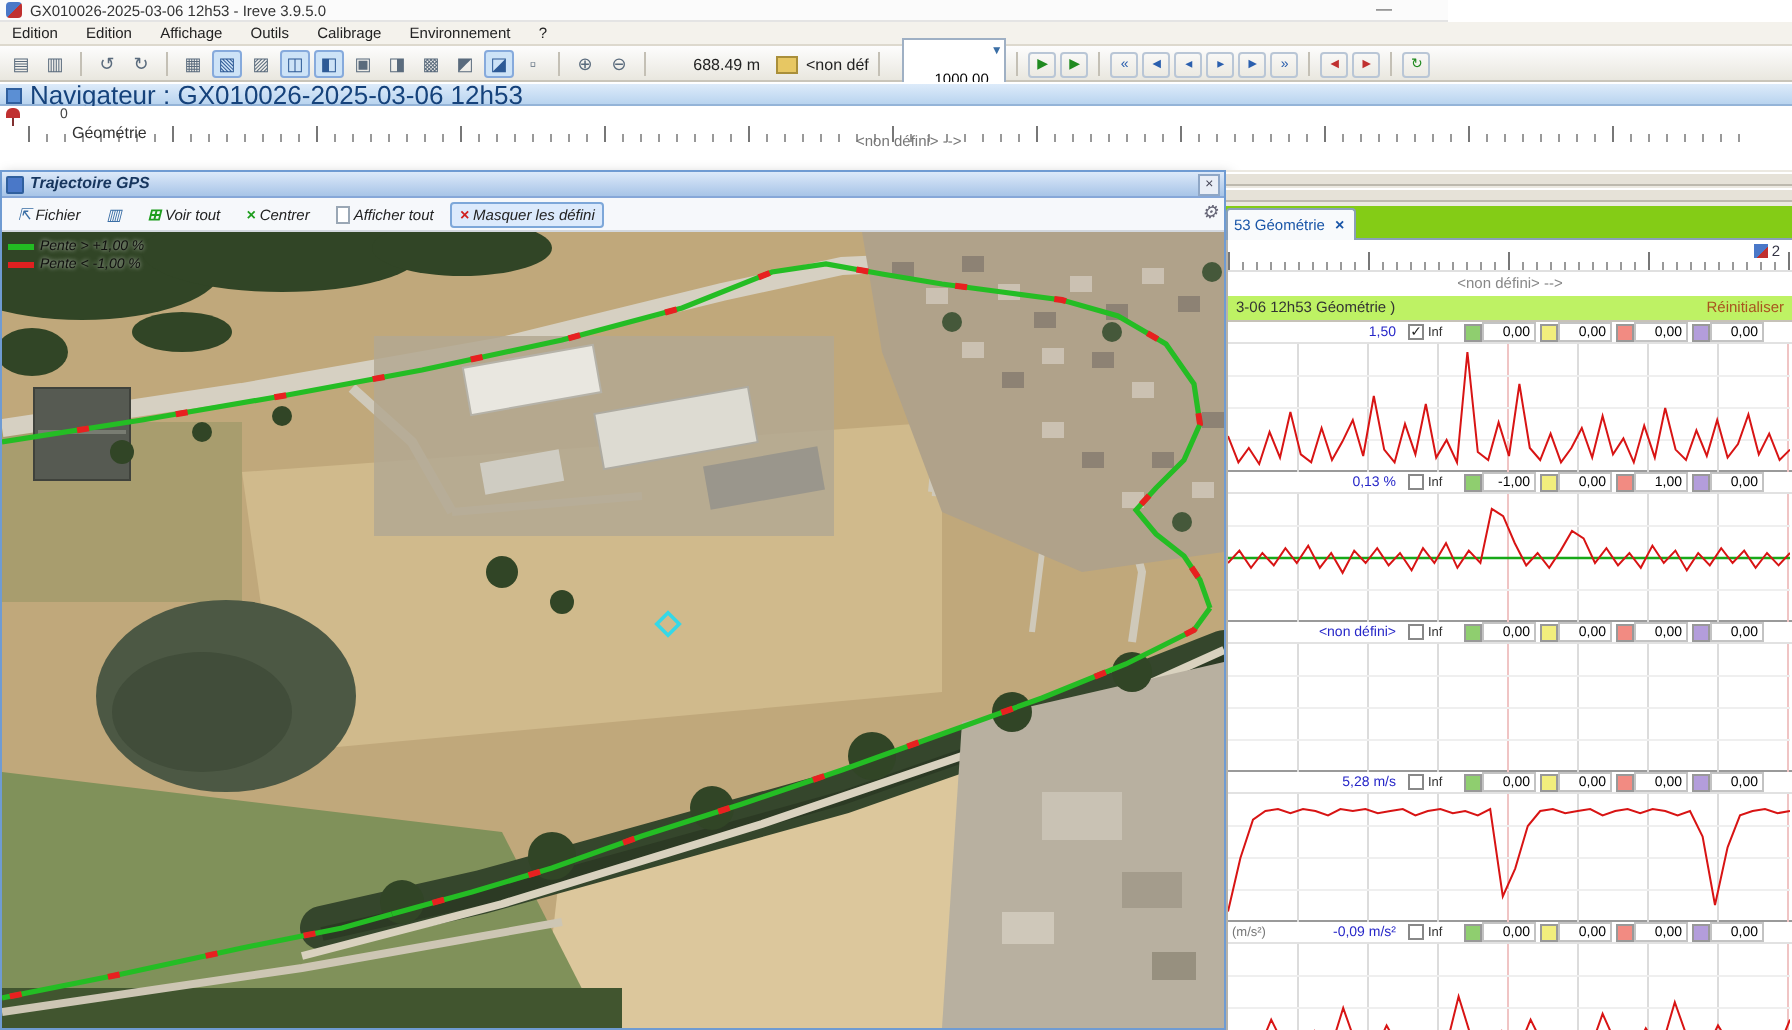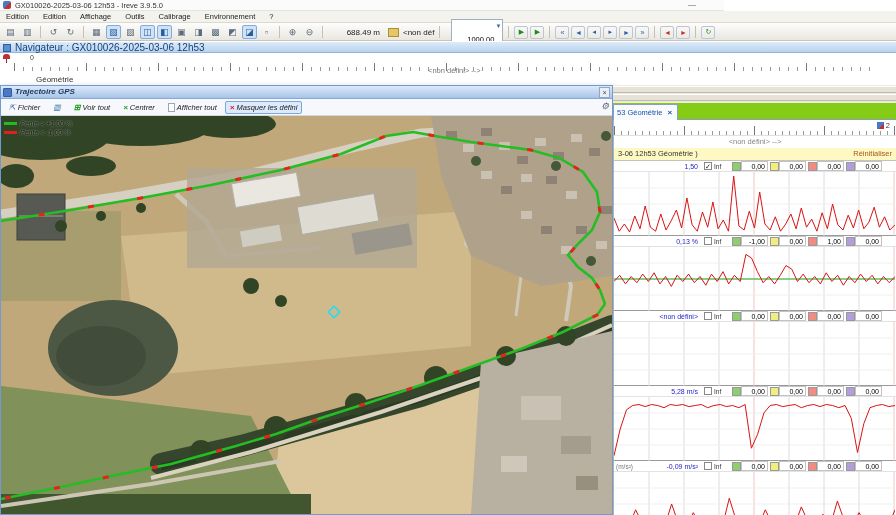--- a/index.html
+++ b/index.html
@@ -40,37 +40,37 @@
                  display:flex; align-items:flex-end; justify-content:flex-end;
                  font-size:7.5px; padding-right:8px; position:relative; margin-left:6px; }
   #scale-combo .arrow { position:absolute; right:1px; top:3px; font-size:6px; color:#3a6ea5; }
   .pb { width:14px; height:13px; border:1px solid #b9c6d6; border-radius:2px;
         display:inline-flex; align-items:center; justify-content:center; font-size:7px; }
   .pb.g { color:#1f8a1f; } .pb.b { color:#2a5fae; } .pb.r { color:#c03030; }
 
   
   #navbar { position:absolute; left:0; top:41px; width:896px; height:12px;
             background:linear-gradient(#ddebfa,#b9d4ef); border-top:1px solid #fff;
-            border-bottom:1px solid #94b4d8; font-size:10px; color:#15427b; line-height:11px; }
+            border-bottom:1px solid #94b4d8; font-size:13px; color:#15427b; line-height:11px; }
   #navbar .nicon { position:absolute; left:3px; top:2px; width:8px; height:8px;
                    background:#5b8fd4; border:1px solid #2f5f9e; }
   #navbar .nlabel { position:absolute; left:15px; top:0; }
 
   
   #docstrip { position:absolute; left:0; top:53px; width:896px; height:34px; background:#fff; }
   #pin-icon { position:absolute; left:3px; top:1px; width:7px; height:9px; }
   #pin-icon:before { content:""; position:absolute; left:0; top:0; width:7px; height:5px;
                      background:#c03030; border-radius:3px 3px 0 0; }
   #pin-icon:after { content:""; position:absolute; left:3px; top:5px; width:1px; height:4px; background:#803030; }
   #doc-counter { position:absolute; left:30px; top:1px; font-size:7px; color:#444; }
   #doc-ruler { position:absolute; left:14px; top:10px; width:862px; height:8px;
     background:
       repeating-linear-gradient(90deg,#777 0 1px,transparent 1px 72px) bottom left/100% 8px no-repeat,
       repeating-linear-gradient(90deg,#999 0 1px,transparent 1px 9px) bottom left/100% 4px no-repeat; }
-  #doc-section { position:absolute; left:36px; top:22px; font-size:8px; color:#333; }
+  #doc-section { position:absolute; left:36px; top:9px; font-size:8px; color:#333; }
   #doc-nondef { position:absolute; left:428px; top:13px; font-size:7.5px; color:#777; }
 
   
   #mapwin { position:absolute; left:0; top:85px; width:613px; height:430px;
             border:1px solid #6f9bd2; background:#fff; box-shadow:2px 2px 6px rgba(0,0,0,.25);font-style:italic; }
   .mw-title { position:absolute; left:0; top:0; width:100%; height:13px;
               background:linear-gradient(#dce9f9,#a7c4e7); border-bottom:1px solid #86a7d8;
               font-size:8px; font-weight:bold; color:#17365e; line-height:12px; }
   .mw-title .wicon { position:absolute; left:2px; top:2px; width:9px; height:9px;
                      background:#4a78c8; border:1px solid #2f5f9e; border-radius:1px; }
@@ -109,21 +109,21 @@
   .rp-tab .tclose { color:#1a56a8; font-weight:bold; font-size:8px; }
   .rp-content { position:absolute; left:0; top:35px; width:283px; height:395px;
                 background:#fff; border-left:1px solid #b6b2a8; }
   .rp-ruler { position:relative; height:16px; border-bottom:1px solid #e0e0e0;
     background:
       repeating-linear-gradient(90deg,#777 0 1px,transparent 1px 70px) bottom left/100% 9px no-repeat,
       repeating-linear-gradient(90deg,#999 0 1px,transparent 1px 7px) bottom left/100% 4px no-repeat; }
   .rp-badge { position:absolute; right:6px; top:1px; font-size:7.5px; color:#334; display:flex; gap:2px; align-items:center; }
   .rp-badge .bicon { width:7px; height:7px; background:linear-gradient(135deg,#4a78c8 60%,#c03030 60%); }
   .rp-nondef { height:12px; text-align:center; font-size:7.5px; color:#888; line-height:11px; }
-  .rp-dochdr { position:relative; height:13px; border-bottom:1px solid #c6c2b8; background:#fef9c3;
+  .rp-dochdr { position:relative; height:13px; border-bottom:1px solid #c6c2b8; background:#bef264;
                overflow:hidden; font-size:7.5px; line-height:12px; }
   .rp-dochdr .dh { position:absolute; left:4px; top:0; color:#333; white-space:nowrap; }
   .rp-dochdr .reset { position:absolute; right:4px; top:0; color:#a8551f; }
 
   #chart-rows { position:relative; }
   .crow { height:75px; }
   .chead { height:11px; display:flex; align-items:center; font-size:7px;
            border-bottom:1px solid #e2e2e2; background:#fff; }
   .cunit { width:30px; padding-left:2px; color:#777; font-size:6.5px; }
   .cval { width:60px; text-align:right; color:#2626c8; padding-right:6px; white-space:nowrap; }

